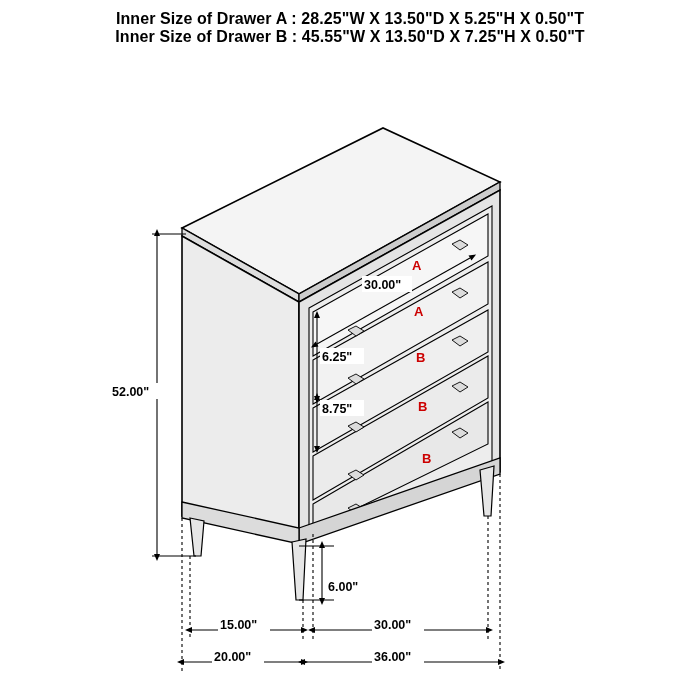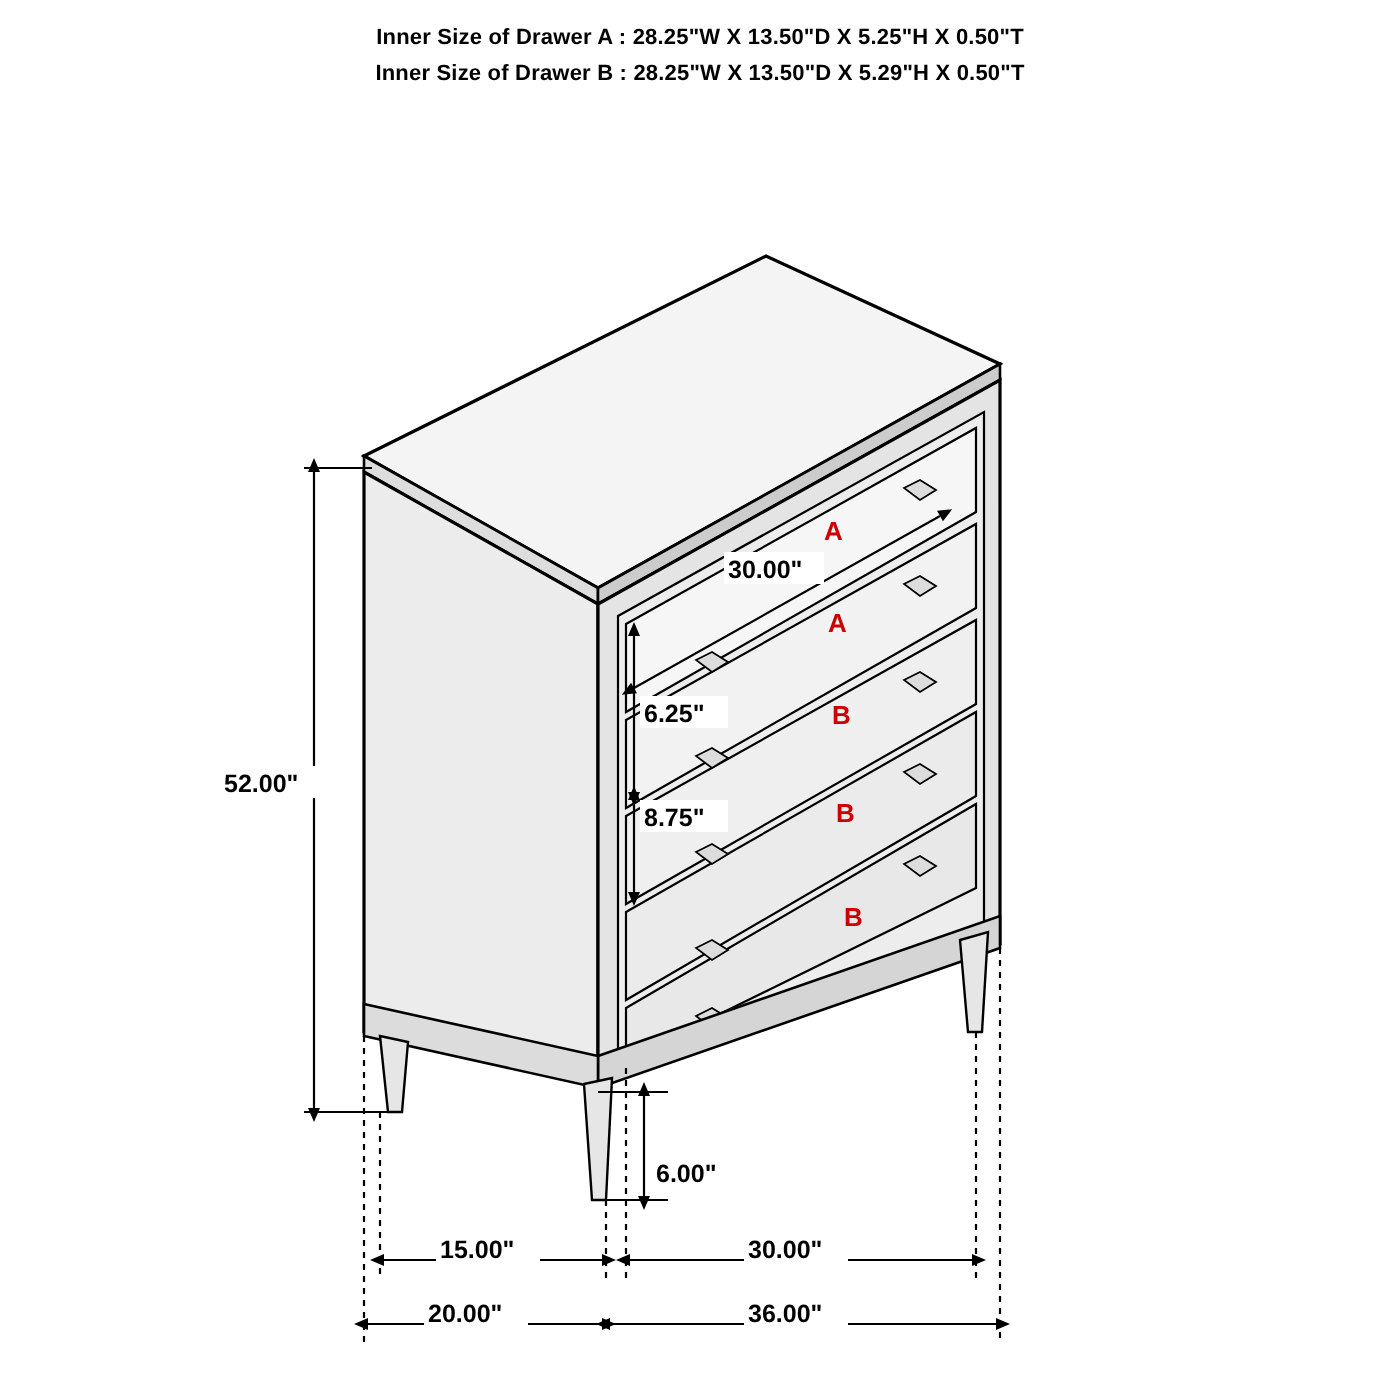--- a/index.html
+++ b/index.html
@@ -21,21 +21,21 @@
     height: 700px;
   }
   .header {
     position: absolute;
     top: 10px;
     left: 0;
     width: 700px;
     text-align: center;
   }
   .header-line {
-    font-size: 11px;
+    font-size: 16px;
     font-weight: bold;
     letter-spacing: 0.1px;
     line-height: 18px;
     color: #000;
   }
   svg.diagram {
     position: absolute;
     top: 0;
     left: 0;
   }
@@ -52,21 +52,21 @@
     fill: #cc0000;
   }
 </style>
 </head>
 <body>
 
 <div id="stage">
 
   <div class="header">
     <div class="header-line">Inner Size of Drawer A : 28.25"W X 13.50"D X 5.25"H X  0.50"T</div>
-    <div class="header-line">Inner Size of Drawer B : 28.25"W X 13.50"D X 5.29"H X  0.50"T</div>
+    <div class="header-line">Inner Size of Drawer B : 45.55"W X 13.50"D X 7.25"H X  0.50"T</div>
   </div>
 
   <svg class="diagram" width="700" height="700" viewBox="0 0 700 700">
 
     <g>
 
       <polygon points="182,228 383,128 500,182 299,294" fill="#f4f4f4" stroke="#000" stroke-width="1.6"></polygon>
       <polygon points="182,228 299,294 299,302 182,236" fill="#dddddd" stroke="#000" stroke-width="1.3"></polygon>
       <polygon points="299,294 500,182 500,190 299,302" fill="#cccccc" stroke="#000" stroke-width="1.3"></polygon>
 

